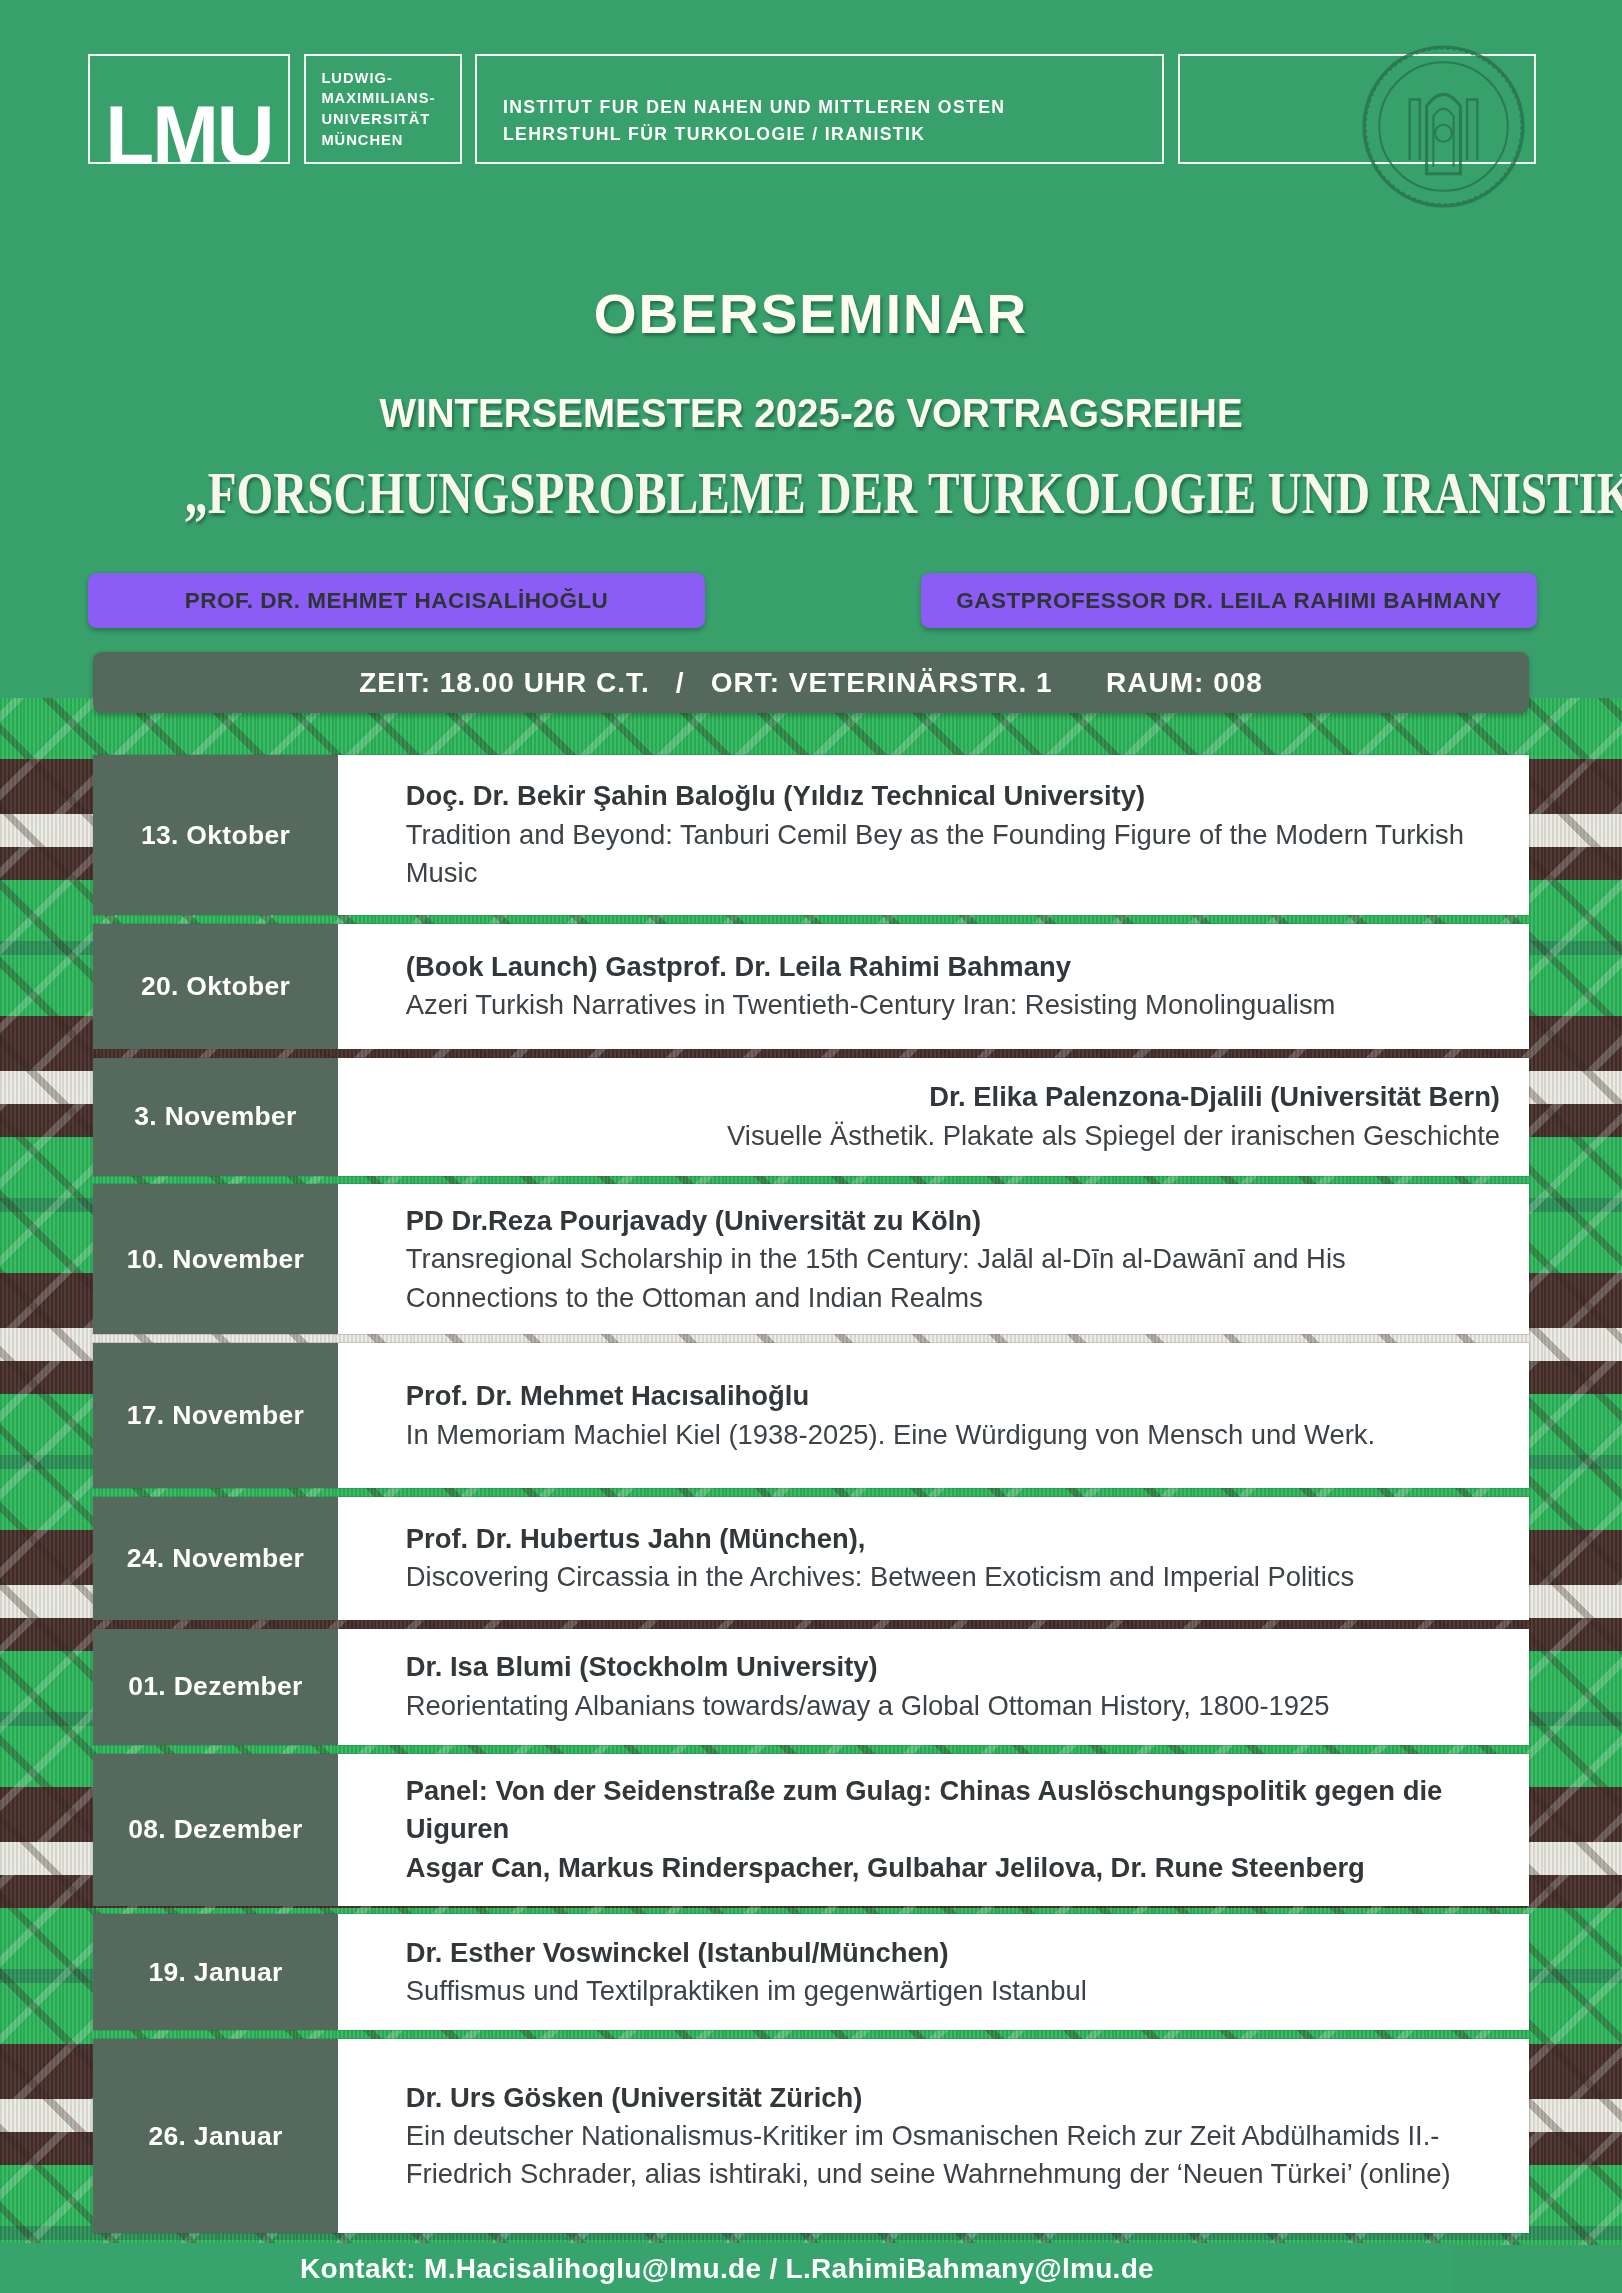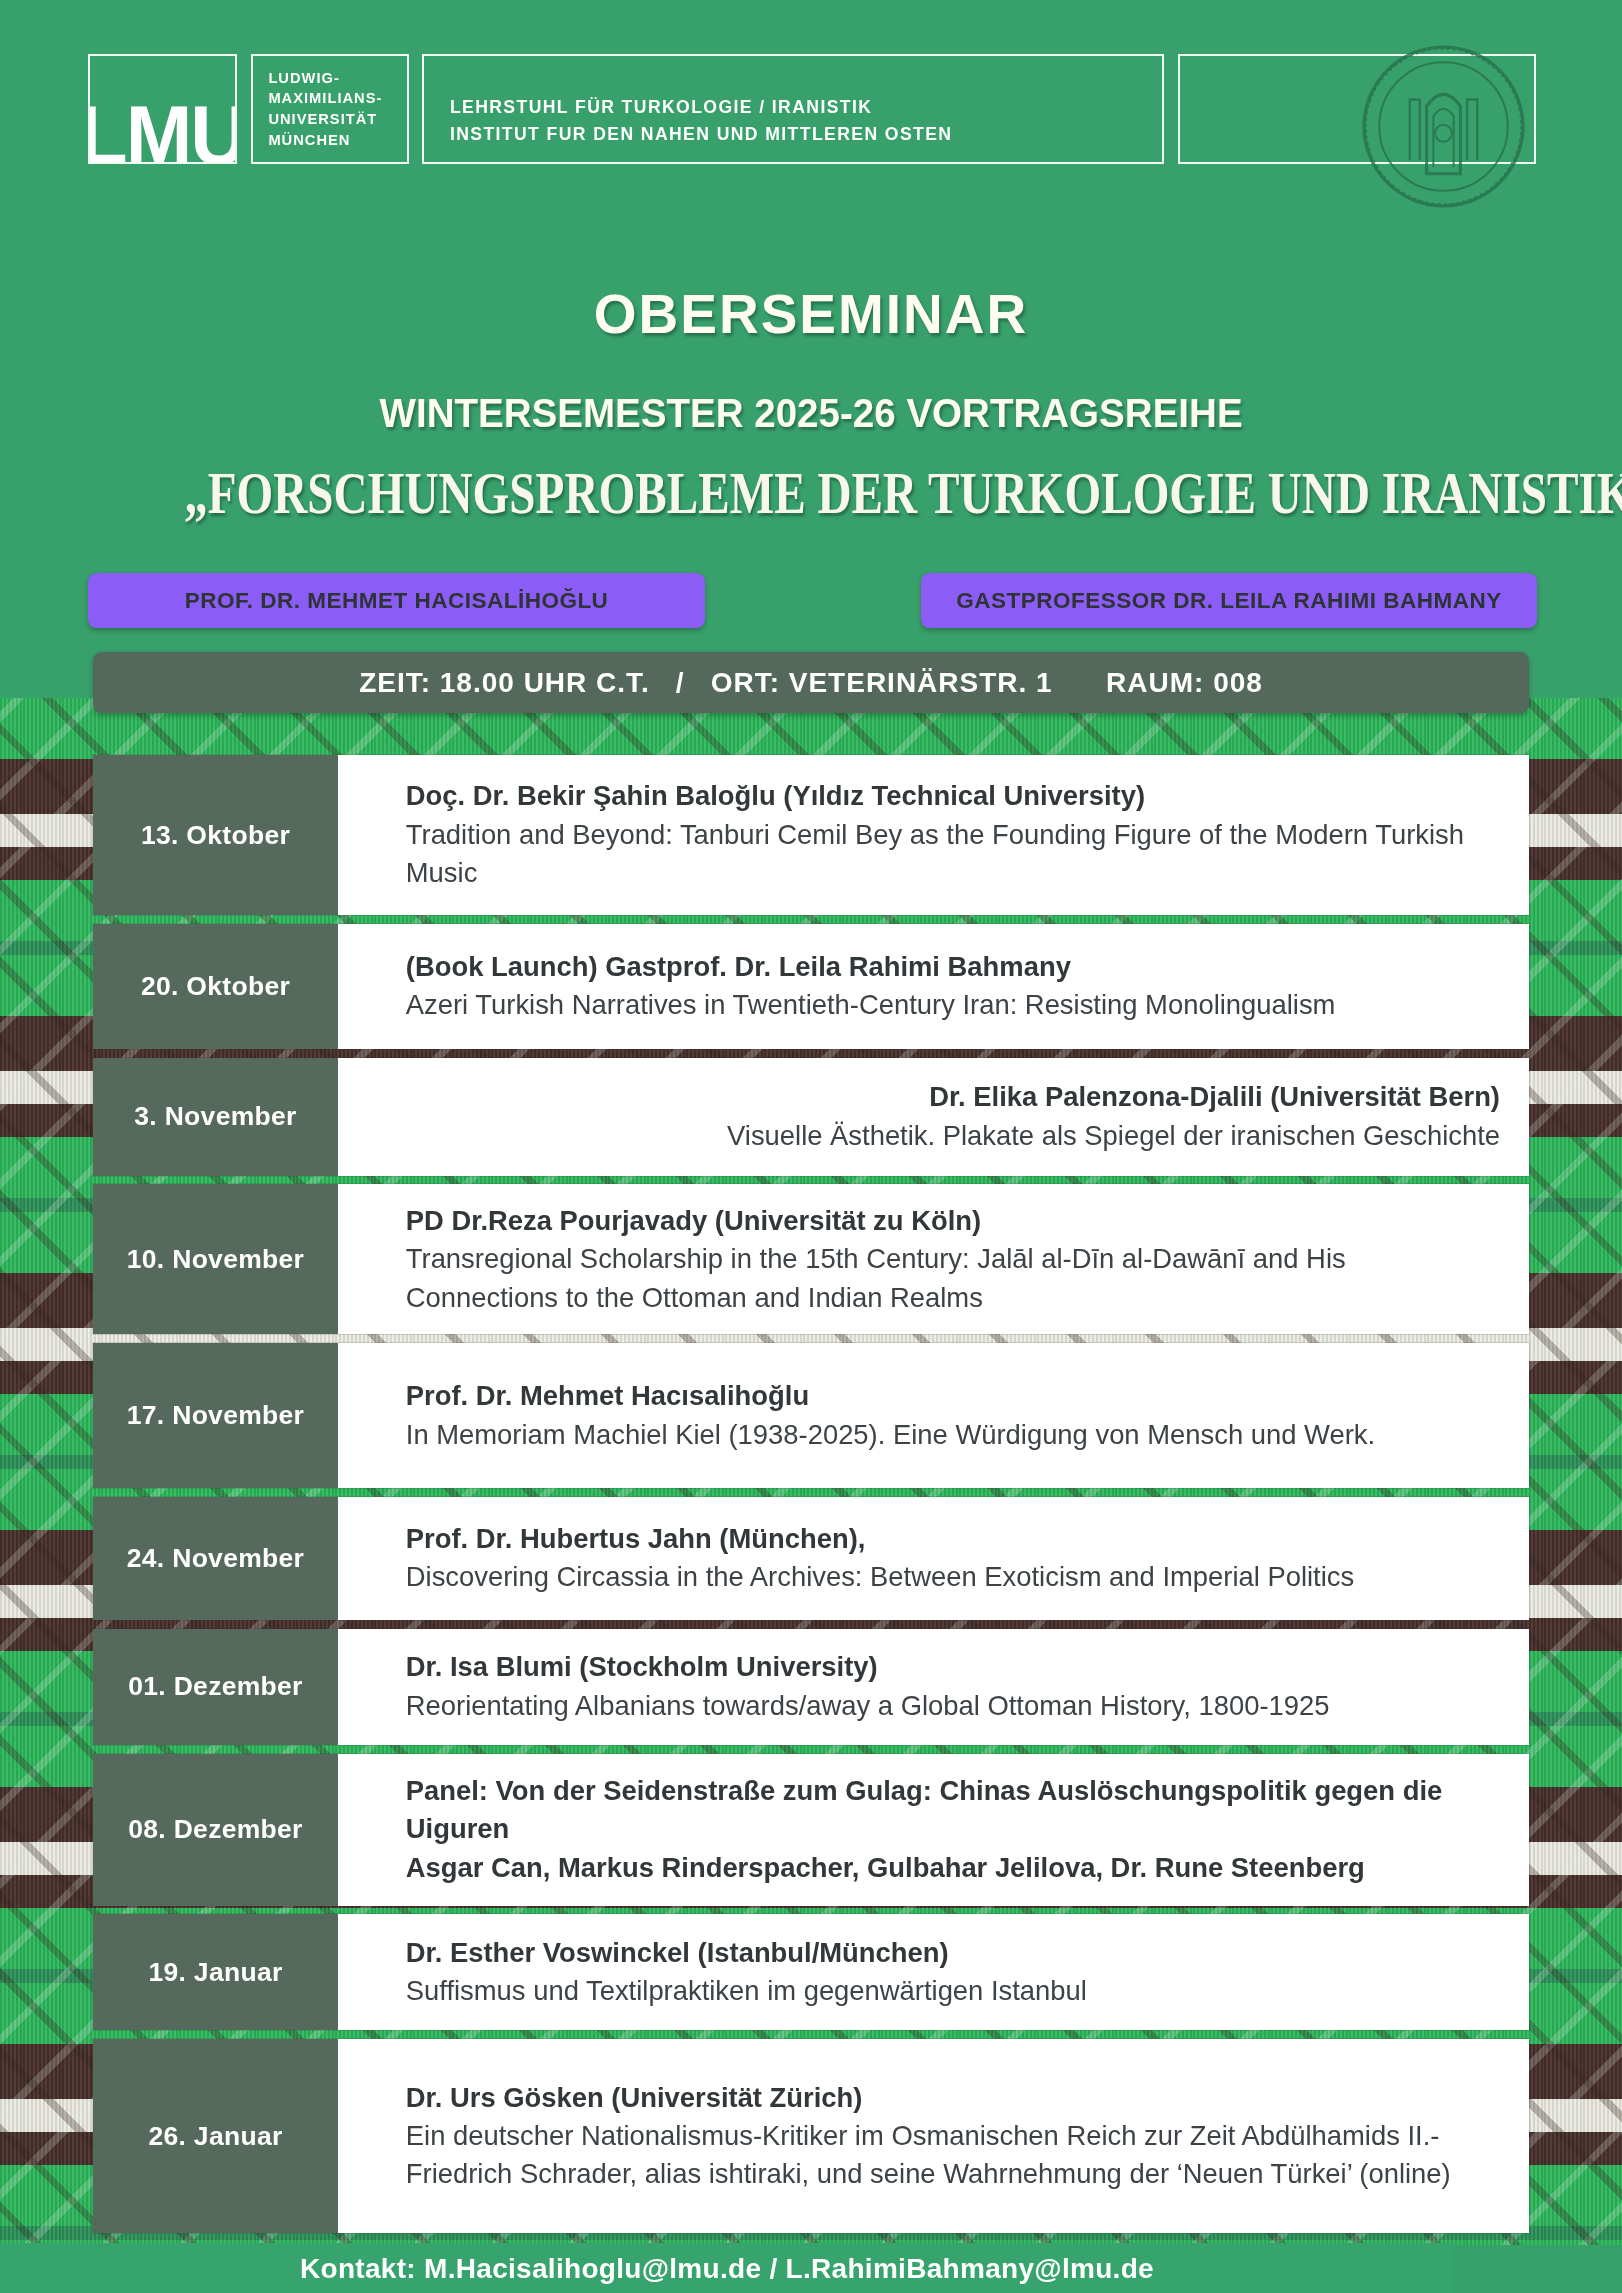--- a/index.html
+++ b/index.html
@@ -11,21 +11,21 @@
   
   .header-row{
     position:absolute; top:54px; left:88px; width:1448px; height:110px;
     display:flex; gap:13.7px;
   }
   .hbox{
     border:2px solid rgba(255,255,255,0.92);
     box-sizing:border-box; position:relative; color:#fff;
   }
   .hbox.lmu{
-    width:149px; display:flex; align-items:flex-end; justify-content:center;
+    width:202px; display:flex; align-items:flex-end; justify-content:center;
     overflow:hidden;
   }
   .lmu-letters{
     font-size:80px; font-weight:800; letter-spacing:-2px; line-height:0.78;
     transform:scaleY(1.05); transform-origin:bottom; margin-bottom:-5.9px;
   }
   .hbox.univ{
     width:158px; display:flex; flex-direction:column; justify-content:flex-end;
     padding:9.8px 13.7px 11.8px 15.7px; font-size:14.7px; font-weight:700;
     letter-spacing:1px; line-height:1.4;
@@ -146,22 +146,22 @@
     <div class="hbox lmu">
       <div class="lmu-letters">LMU</div>
     </div>
     <div class="hbox univ">
       <div>LUDWIG-</div>
       <div>MAXIMILIANS-</div>
       <div>UNIVERSITÄT</div>
       <div>MÜNCHEN</div>
     </div>
     <div class="hbox institute">
+      <div>INSTITUT FUR DEN NAHEN UND MITTLEREN OSTEN</div>
       <div>LEHRSTUHL FÜR TURKOLOGIE / IRANISTIK</div>
-      <div>INSTITUT FUR DEN NAHEN UND MITTLEREN OSTEN</div>
     </div>
     <div class="hbox sealbox">
       <svg class="seal" viewBox="0 0 100 100">
         <g fill="none" stroke="#27724c" stroke-width="2">
           <circle cx="50" cy="50" r="47"></circle>
           <circle cx="50" cy="50" r="38" stroke-width="1.2"></circle>
           <circle cx="50" cy="50" r="46" stroke-dasharray="1.5 2.2" stroke-width="1.2"></circle>
           <path d="M40 78 V38 q10 -14 20 0 V78 Z" stroke-width="1.8"></path>
           <path d="M44 74 V44 q6 -9 12 0 V74" stroke-width="1.2"></path>
           <circle cx="50" cy="54" r="5" stroke-width="1.2"></circle>

